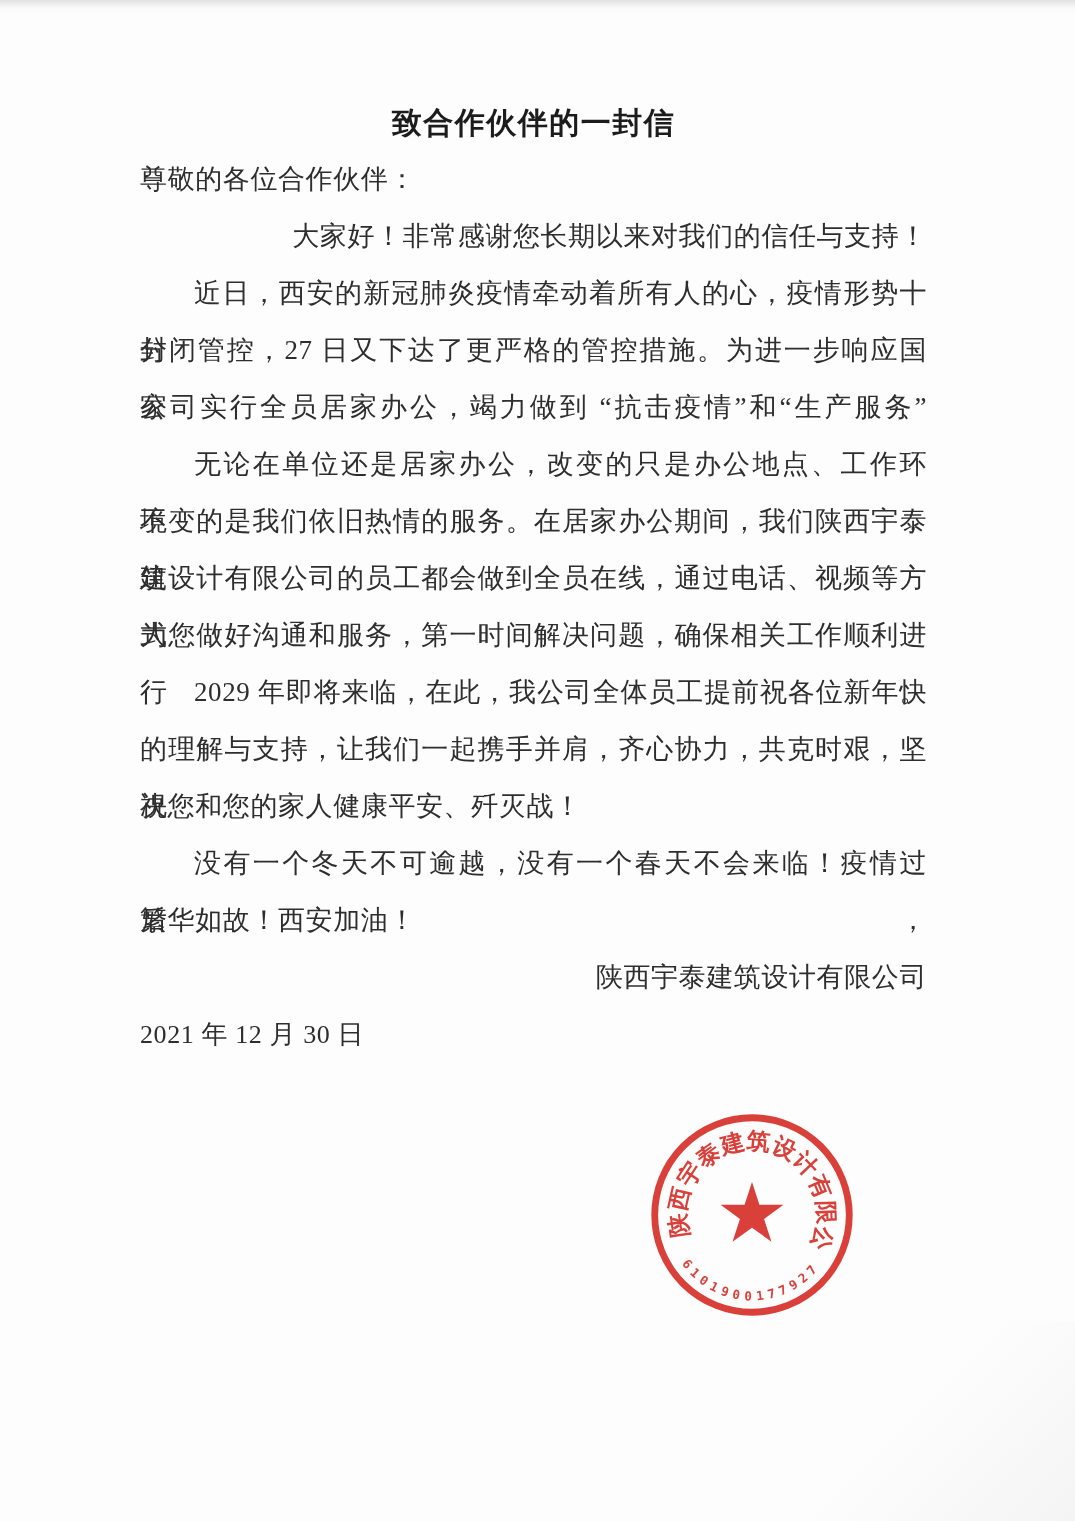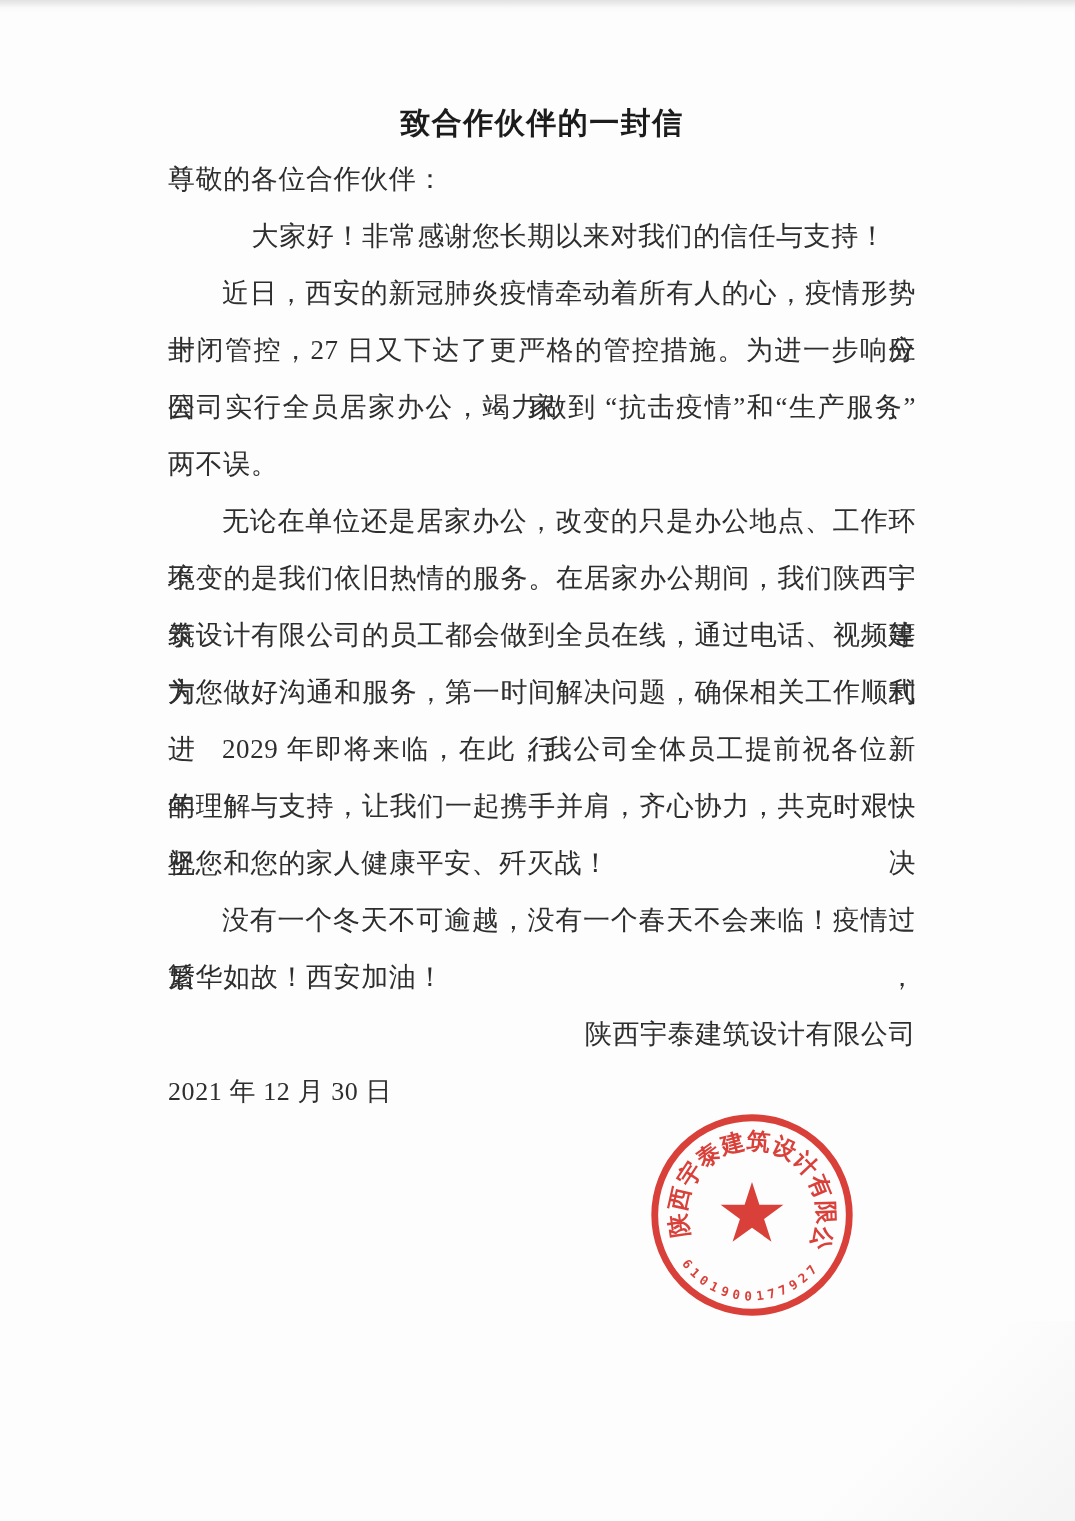--- a/index.html
+++ b/index.html
@@ -26,43 +26,42 @@
   }
   .corner-shade {
     position: absolute;
     right: 0; bottom: 0;
     width: 260px; height: 200px;
     background: linear-gradient(315deg, #f4f4f4, rgba(255,255,255,0) 60%);
   }
   .letter {
     position: absolute;
     left: 140px;
-    right: 159px;
+    right: 148px;
     top: 94px;
-    margin-left: 28px;
   }
   .line {
     height: 57px;
     line-height: 57px;
     font-size: 27px;
     letter-spacing: 0.6px;
     white-space: nowrap;
   }
   .title {
     margin: 0;
     text-align: center;
     font-size: 30px;
     font-weight: 700;
     letter-spacing: 1.5px;
     color: #1c1c1c;
     height: 57px;
     line-height: 57px;
   }
   .plain   { text-align: left; }
-  .indent  { text-indent: 2em; text-align: center; }
+  .indent  { text-indent: 2em; text-align: right; }
   .fill    { white-space: normal; text-align: justify; text-align-last: justify; }
   .indent-fill {
     text-indent: 2em;
     white-space: normal;
     text-align: justify;
     text-align-last: justify;
   }
   .signature { text-align: right; }
   .date { text-align: left; padding-right: 62px; font-size: 26px; }
   .seal {
@@ -98,21 +97,20 @@
 
   <div class="letter">
     <h1 class="title">致合作伙伴的一封信</h1>
 
     <div id="lines">
         <div class="line plain">尊敬的各位合作伙伴：</div>
         <div class="line indent">大家好！非常感谢您长期以来对我们的信任与支持！</div>
         <div class="line indent-fill">近日，西安的新冠肺炎疫情牵动着所有人的心，疫情形势十分</div>
         <div class="line fill">封闭管控，27 日又下达了更严格的管控措施。为进一步响应国家、</div>
         <div class="line fill">公司实行全员居家办公，竭力做到 “抗击疫情”和“生产服务”</div>
-        <div class="line plain">两不误。</div>
         <div class="line indent-fill">无论在单位还是居家办公，改变的只是办公地点、工作环境，</div>
         <div class="line fill">不变的是我们依旧热情的服务。在居家办公期间，我们陕西宇泰建</div>
         <div class="line fill">筑设计有限公司的员工都会做到全员在线，通过电话、视频等方式</div>
         <div class="line fill">为您做好沟通和服务，第一时间解决问题，确保相关工作顺利进行。</div>
         <div class="line indent-fill">2029 年即将来临，在此，我公司全体员工提前祝各位新年快</div>
         <div class="line fill">的理解与支持，让我们一起携手并肩，齐心协力，共克时艰，坚决</div>
         <div class="line plain">祝您和您的家人健康平安、歼灭战！</div>
         <div class="line indent-fill">没有一个冬天不可逾越，没有一个春天不会来临！疫情过后，</div>
         <div class="line plain">繁华如故！西安加油！</div>
       </div>

